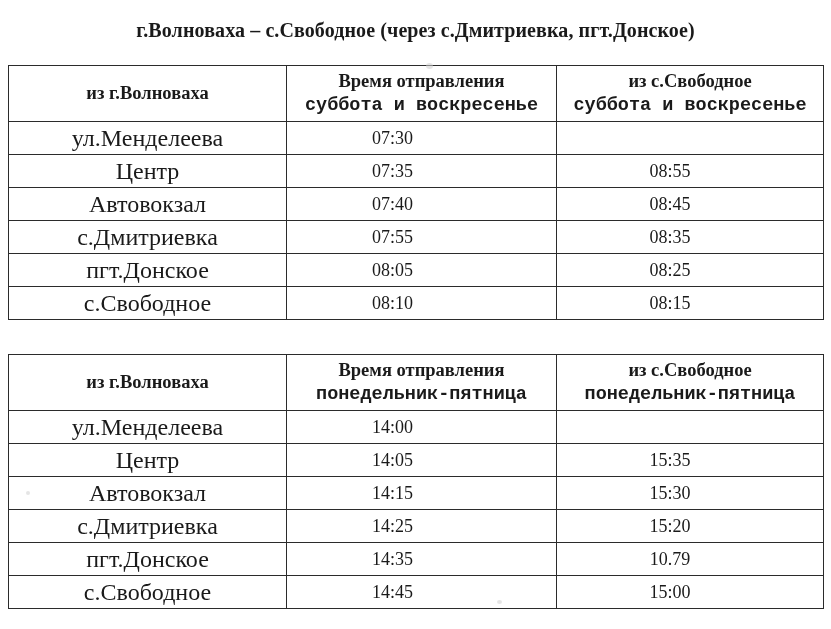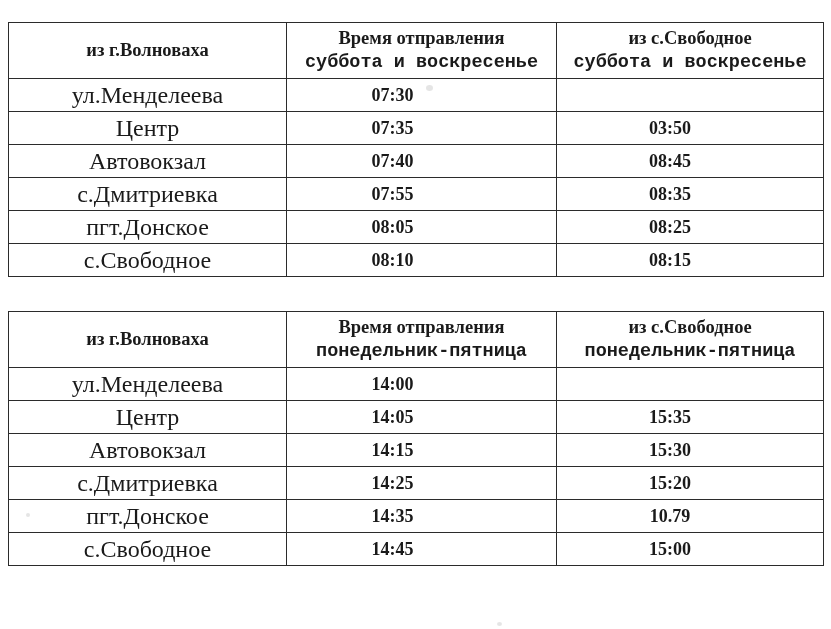--- a/index.html
+++ b/index.html
@@ -61,21 +61,21 @@
   .stop-cell {
     text-align: center;
     font-size: 24px;
     padding: 5px 6px 6px 6px;
     height: 33px;
     box-sizing: border-box;
     white-space: nowrap;
   }
   .time-cell {
     text-align: center;
-    font-weight: bold;
+    font-weight: normal;
     font-size: 18px;
     padding: 5px 6px 6px 6px;
     height: 33px;
     box-sizing: border-box;
   }
   .time-cell.left-ind {
     text-indent: -58px;
   }
   .time-cell.right-ind {
     text-indent: -40px;
@@ -92,20 +92,21 @@
 </style>
 </head>
 <body>
 
 <div class="page">
 
   <div class="speck" style="left:426px; top:63px; width:7px; height:6px;"></div>
   <div class="speck" style="left:26px; top:491px; width:4px; height:4px;"></div>
   <div class="speck" style="left:497px; top:600px; width:5px; height:4px;"></div>
 
+  <div class="doc-title">г.Волноваха – с.Свободное (через с.Дмитриевка, пгт.Донское)</div>
 
   <div class="tables-wrap">
 
     <table class="sched">
       <colgroup>
           <col class="c1">
           <col class="c2">
           <col class="c3">
         </colgroup>
       <tbody>
@@ -121,21 +122,21 @@
           </th>
         </tr>
         <tr>
           <td class="stop-cell">ул.Менделеева</td>
           <td class="time-cell left-ind">07:30</td>
           <td class="time-cell right-ind"></td>
         </tr>
         <tr>
           <td class="stop-cell">Центр</td>
           <td class="time-cell left-ind">07:35</td>
-          <td class="time-cell right-ind">03:50</td>
+          <td class="time-cell right-ind">08:55</td>
         </tr>
         <tr>
           <td class="stop-cell">Автовокзал</td>
           <td class="time-cell left-ind">07:40</td>
           <td class="time-cell right-ind">08:45</td>
         </tr>
         <tr>
           <td class="stop-cell">с.Дмитриевка</td>
           <td class="time-cell left-ind">07:55</td>
           <td class="time-cell right-ind">08:35</td>

